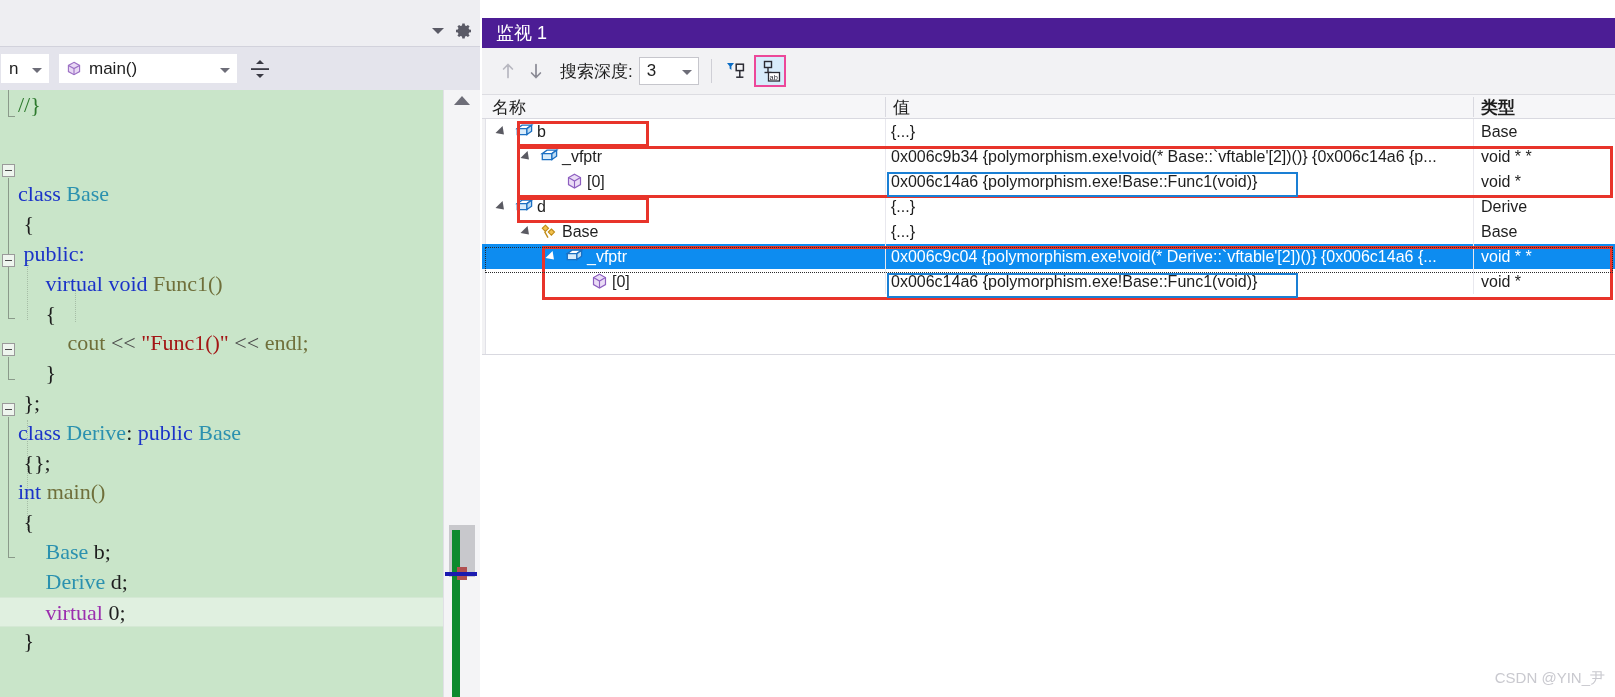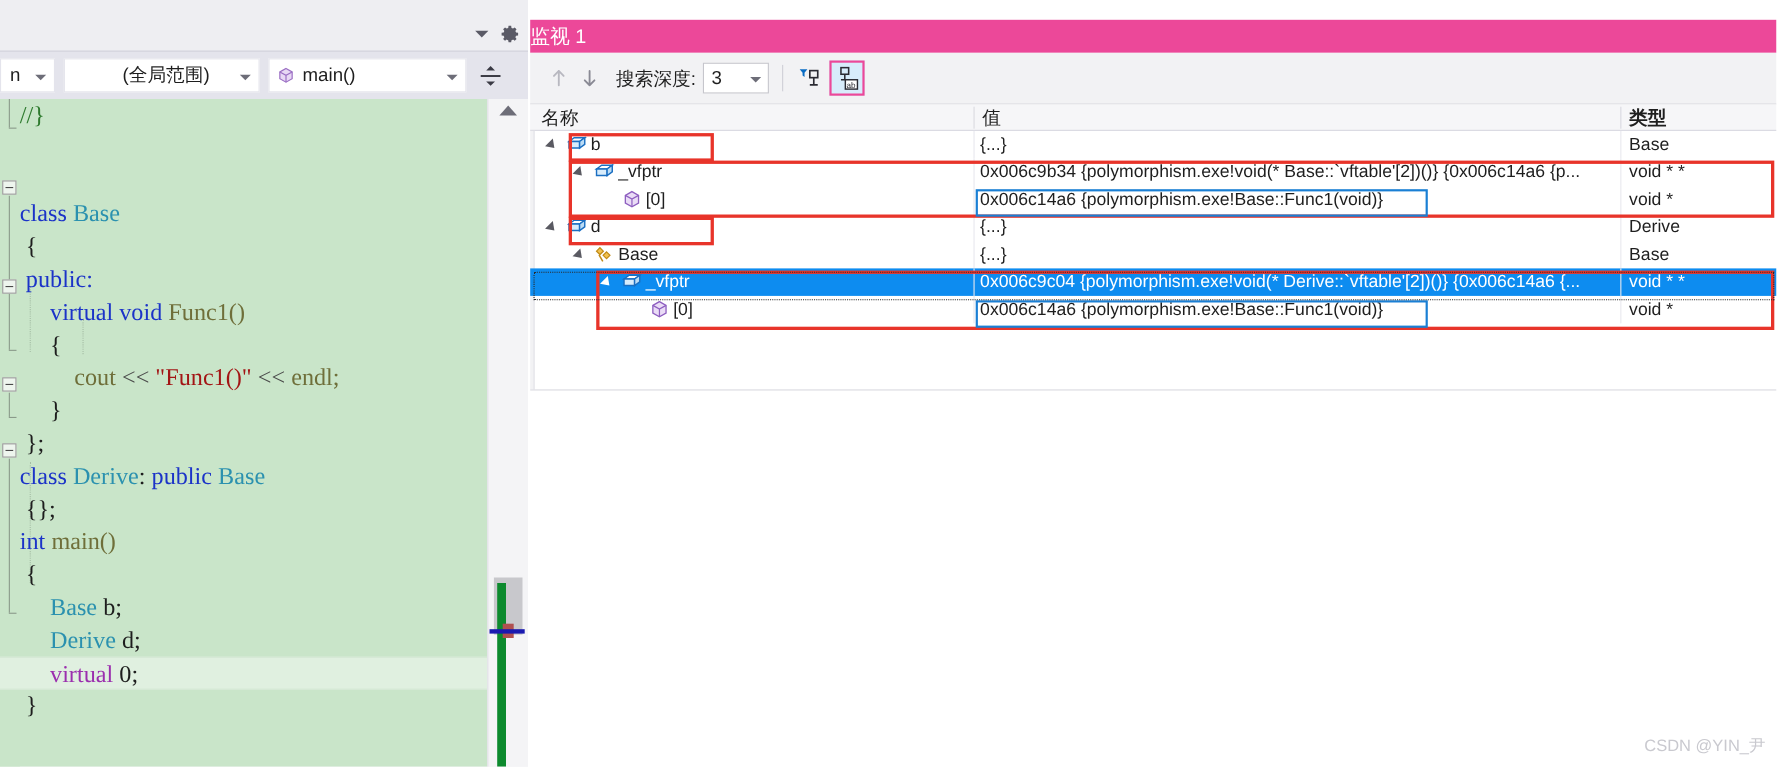--- a/index.html
+++ b/index.html
@@ -127,22 +127,22 @@
     background: #b05050;
   }
 
   
   #watch-pane {
     position: absolute; left: 482px; top: 0; width: 1133px; height: 697px;
     background: #ffffff;
   }
   #watch-titlebar {
     position: absolute; left: 0; top: 18px; width: 1133px; height: 30px;
-    background: #ec4899;
-    color: #ffffff; font-size: 18px; line-height: 30px; padding-left: 0;
+    background: #4c1d95;
+    color: #ffffff; font-size: 18px; line-height: 30px; padding-left: 14px;
   }
   #watch-title-text { color: #ffffff; }
 
   #watch-toolbar {
     position: absolute; left: 0; top: 48px; width: 1133px; height: 47px;
     background: #f2f2f4; border-bottom: 1px solid #ddddE2;
     display: flex; align-items: center;
   }
   #search-box {
     margin-left: 8px; width: 322px; height: 30px; background: #ffffff;
@@ -246,24 +246,20 @@
         <svg width="20" height="20" viewBox="0 0 20 20">
           <path fill="#5a5a66" d="M10 6.6a3.4 3.4 0 100 6.8 3.4 3.4 0 000-6.8zm0 5.2a1.8 1.8 0 110-3.6 1.8 1.8 0 010 3.6z"></path>
           <path fill="#5a5a66" d="M17 11.2v-2.4l-1.9-.3a5.4 5.4 0 00-.6-1.4l1.1-1.5-1.7-1.7-1.5 1.1a5.4 5.4 0 00-1.4-.6L10.7 2.5H8.3L8 4.4a5.4 5.4 0 00-1.4.6L5.1 3.9 3.4 5.6l1.1 1.5a5.4 5.4 0 00-.6 1.4l-1.9.3v2.4l1.9.3c.14.5.35.96.6 1.4l-1.1 1.5 1.7 1.7 1.5-1.1c.44.25.9.46 1.4.6l.3 1.9h2.4l.3-1.9c.5-.14.96-.35 1.4-.6l1.5 1.1 1.7-1.7-1.1-1.5c.25-.44.46-.9.6-1.4l1.9-.3z"></path>
         </svg>
       </span>
     </div>
 
     <div id="nav-bar">
       <div class="combo" id="combo-file">
         <span class="lbl">n</span>
-        <span class="cb-arrow"></span>
-      </div>
-      <div class="combo" id="combo-scope">
-        <span>(全局范围)</span>
         <span class="cb-arrow"></span>
       </div>
       <div class="combo" id="combo-member">
         <span style="display:inline-flex;margin-right:6px;">
           <svg width="18" height="18" viewBox="0 0 18 18">
             <path fill="#e8d8f4" stroke="#9b6fc4" stroke-width="1.1" d="M9 2.3l5.6 3.1v6.2L9 14.7l-5.6-3.1V5.4z"></path>
             <path fill="none" stroke="#9b6fc4" stroke-width="1.1" d="M3.4 5.4L9 8.5l5.6-3.1M9 8.5v6.2"></path>
           </svg>
         </span>
         <span>main()</span>

